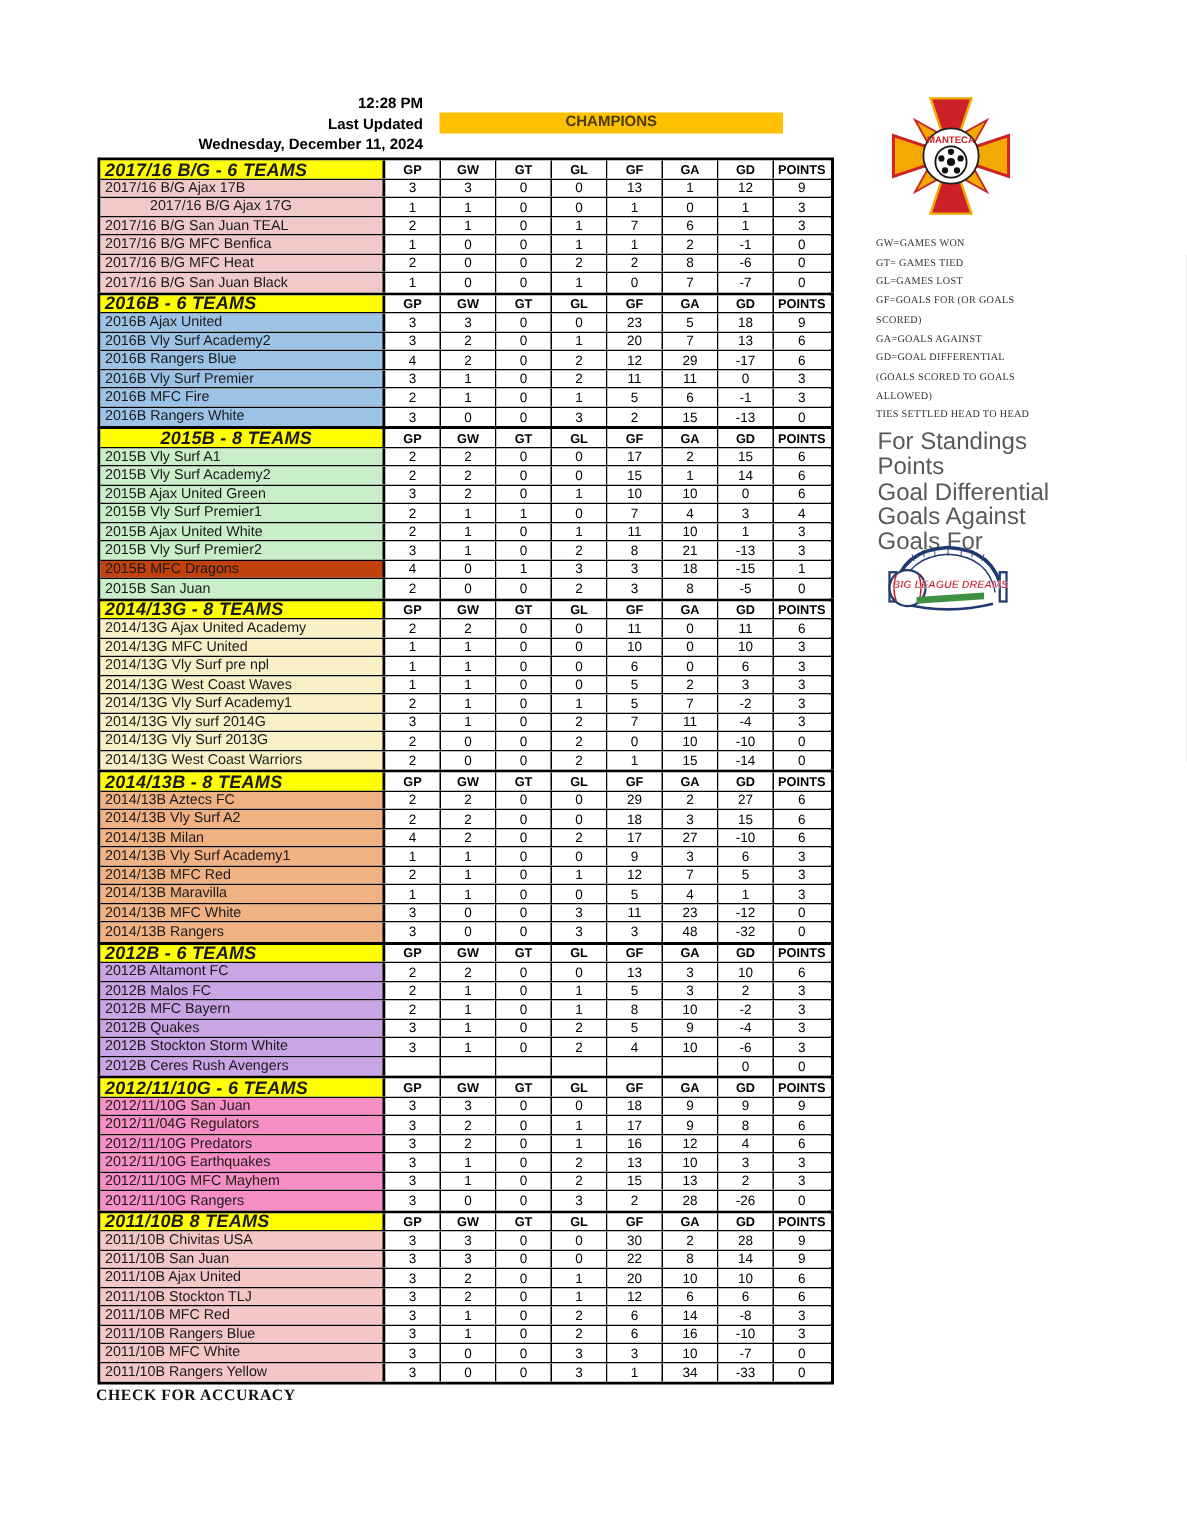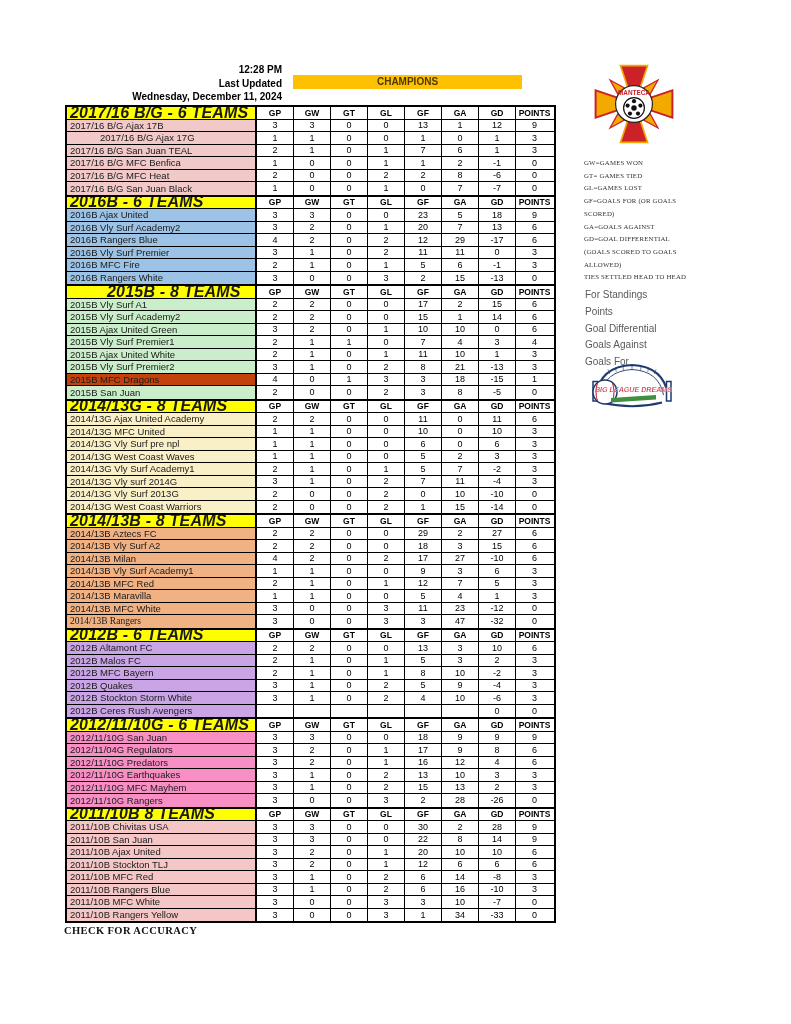--- a/index.html
+++ b/index.html
@@ -21,29 +21,29 @@
   .section{border:2px solid #000;background:#fff;}
   .section + .section{margin-top:-2px;}
   .row{display:flex;height:12.5px;box-sizing:border-box;border-bottom:1px solid #000;}
   .row:last-child{border-bottom:none;}
   .cell{box-sizing:border-box;display:flex;align-items:center;overflow:hidden;white-space:nowrap;}
   .name-cell{width:190px;border-right:2.5px solid #000;padding-left:3px;
              font-size:9.5px;color:#1a1a1a;}
   .stat-cell{width:37px;border-right:1px solid #000;justify-content:center;
              font-size:9px;background:#fff;}
   .row .stat-cell:last-child{border-right:none;}
-  .title-cell{font-weight:bold;font-style:italic;font-size:16px;letter-spacing:0.2px;}
+  .title-cell{font-weight:bold;font-style:italic;font-size:12px;letter-spacing:0.2px;}
   .col-header{font-weight:bold;font-size:8.5px;}
 
   
   .manteca{position:absolute;left:594px;top:64px;width:80px;height:80px;}
   .legend{position:absolute;left:584px;top:157px;width:190px;
           font-family:"Liberation Serif",serif;font-size:6.8px;line-height:12.7px;
           color:#333;letter-spacing:0.2px;}
-  .notes{position:absolute;left:585px;top:287px;width:160px;font-size:10px;
+  .notes{position:absolute;left:585px;top:287px;width:160px;font-size:16px;
          line-height:16.8px;color:#595959;}
   .bld{position:absolute;left:587px;top:355px;width:90px;height:62px;}
 
   .footer{position:absolute;left:64px;top:925px;font-family:"Liberation Serif",serif;
           font-weight:bold;font-size:10.5px;letter-spacing:0.4px;color:#111;}
 </style>
 </head>
 <body>
 
 <div class="page">
@@ -501,27 +501,27 @@
           <div class="cell stat-cell">3</div>
           <div class="cell stat-cell">0</div>
           <div class="cell stat-cell">0</div>
           <div class="cell stat-cell">3</div>
           <div class="cell stat-cell">11</div>
           <div class="cell stat-cell">23</div>
           <div class="cell stat-cell">-12</div>
           <div class="cell stat-cell">0</div>
         </div>
         <div class="row team-row">
-          <div class="cell name-cell" style="background: rgb(240, 177, 131); font-family: Liberation Serif, serif;">2014/13B Rangers</div>
-          <div class="cell stat-cell">3</div>
-          <div class="cell stat-cell">0</div>
-          <div class="cell stat-cell">0</div>
-          <div class="cell stat-cell">3</div>
-          <div class="cell stat-cell">3</div>
-          <div class="cell stat-cell">47</div>
+          <div class="cell name-cell" style="background: rgb(240, 177, 131);">2014/13B Rangers</div>
+          <div class="cell stat-cell">3</div>
+          <div class="cell stat-cell">0</div>
+          <div class="cell stat-cell">0</div>
+          <div class="cell stat-cell">3</div>
+          <div class="cell stat-cell">3</div>
+          <div class="cell stat-cell">48</div>
           <div class="cell stat-cell">-32</div>
           <div class="cell stat-cell">0</div>
         </div>
       </div>
       <div class="section">
         <div class="row header-row">
           <div class="cell name-cell title-cell" style="background: rgb(255, 255, 0);">2012B - 6 TEAMS</div>
           <div class="cell stat-cell col-header">GP</div>
           <div class="cell stat-cell col-header">GW</div>
           <div class="cell stat-cell col-header">GT</div>

